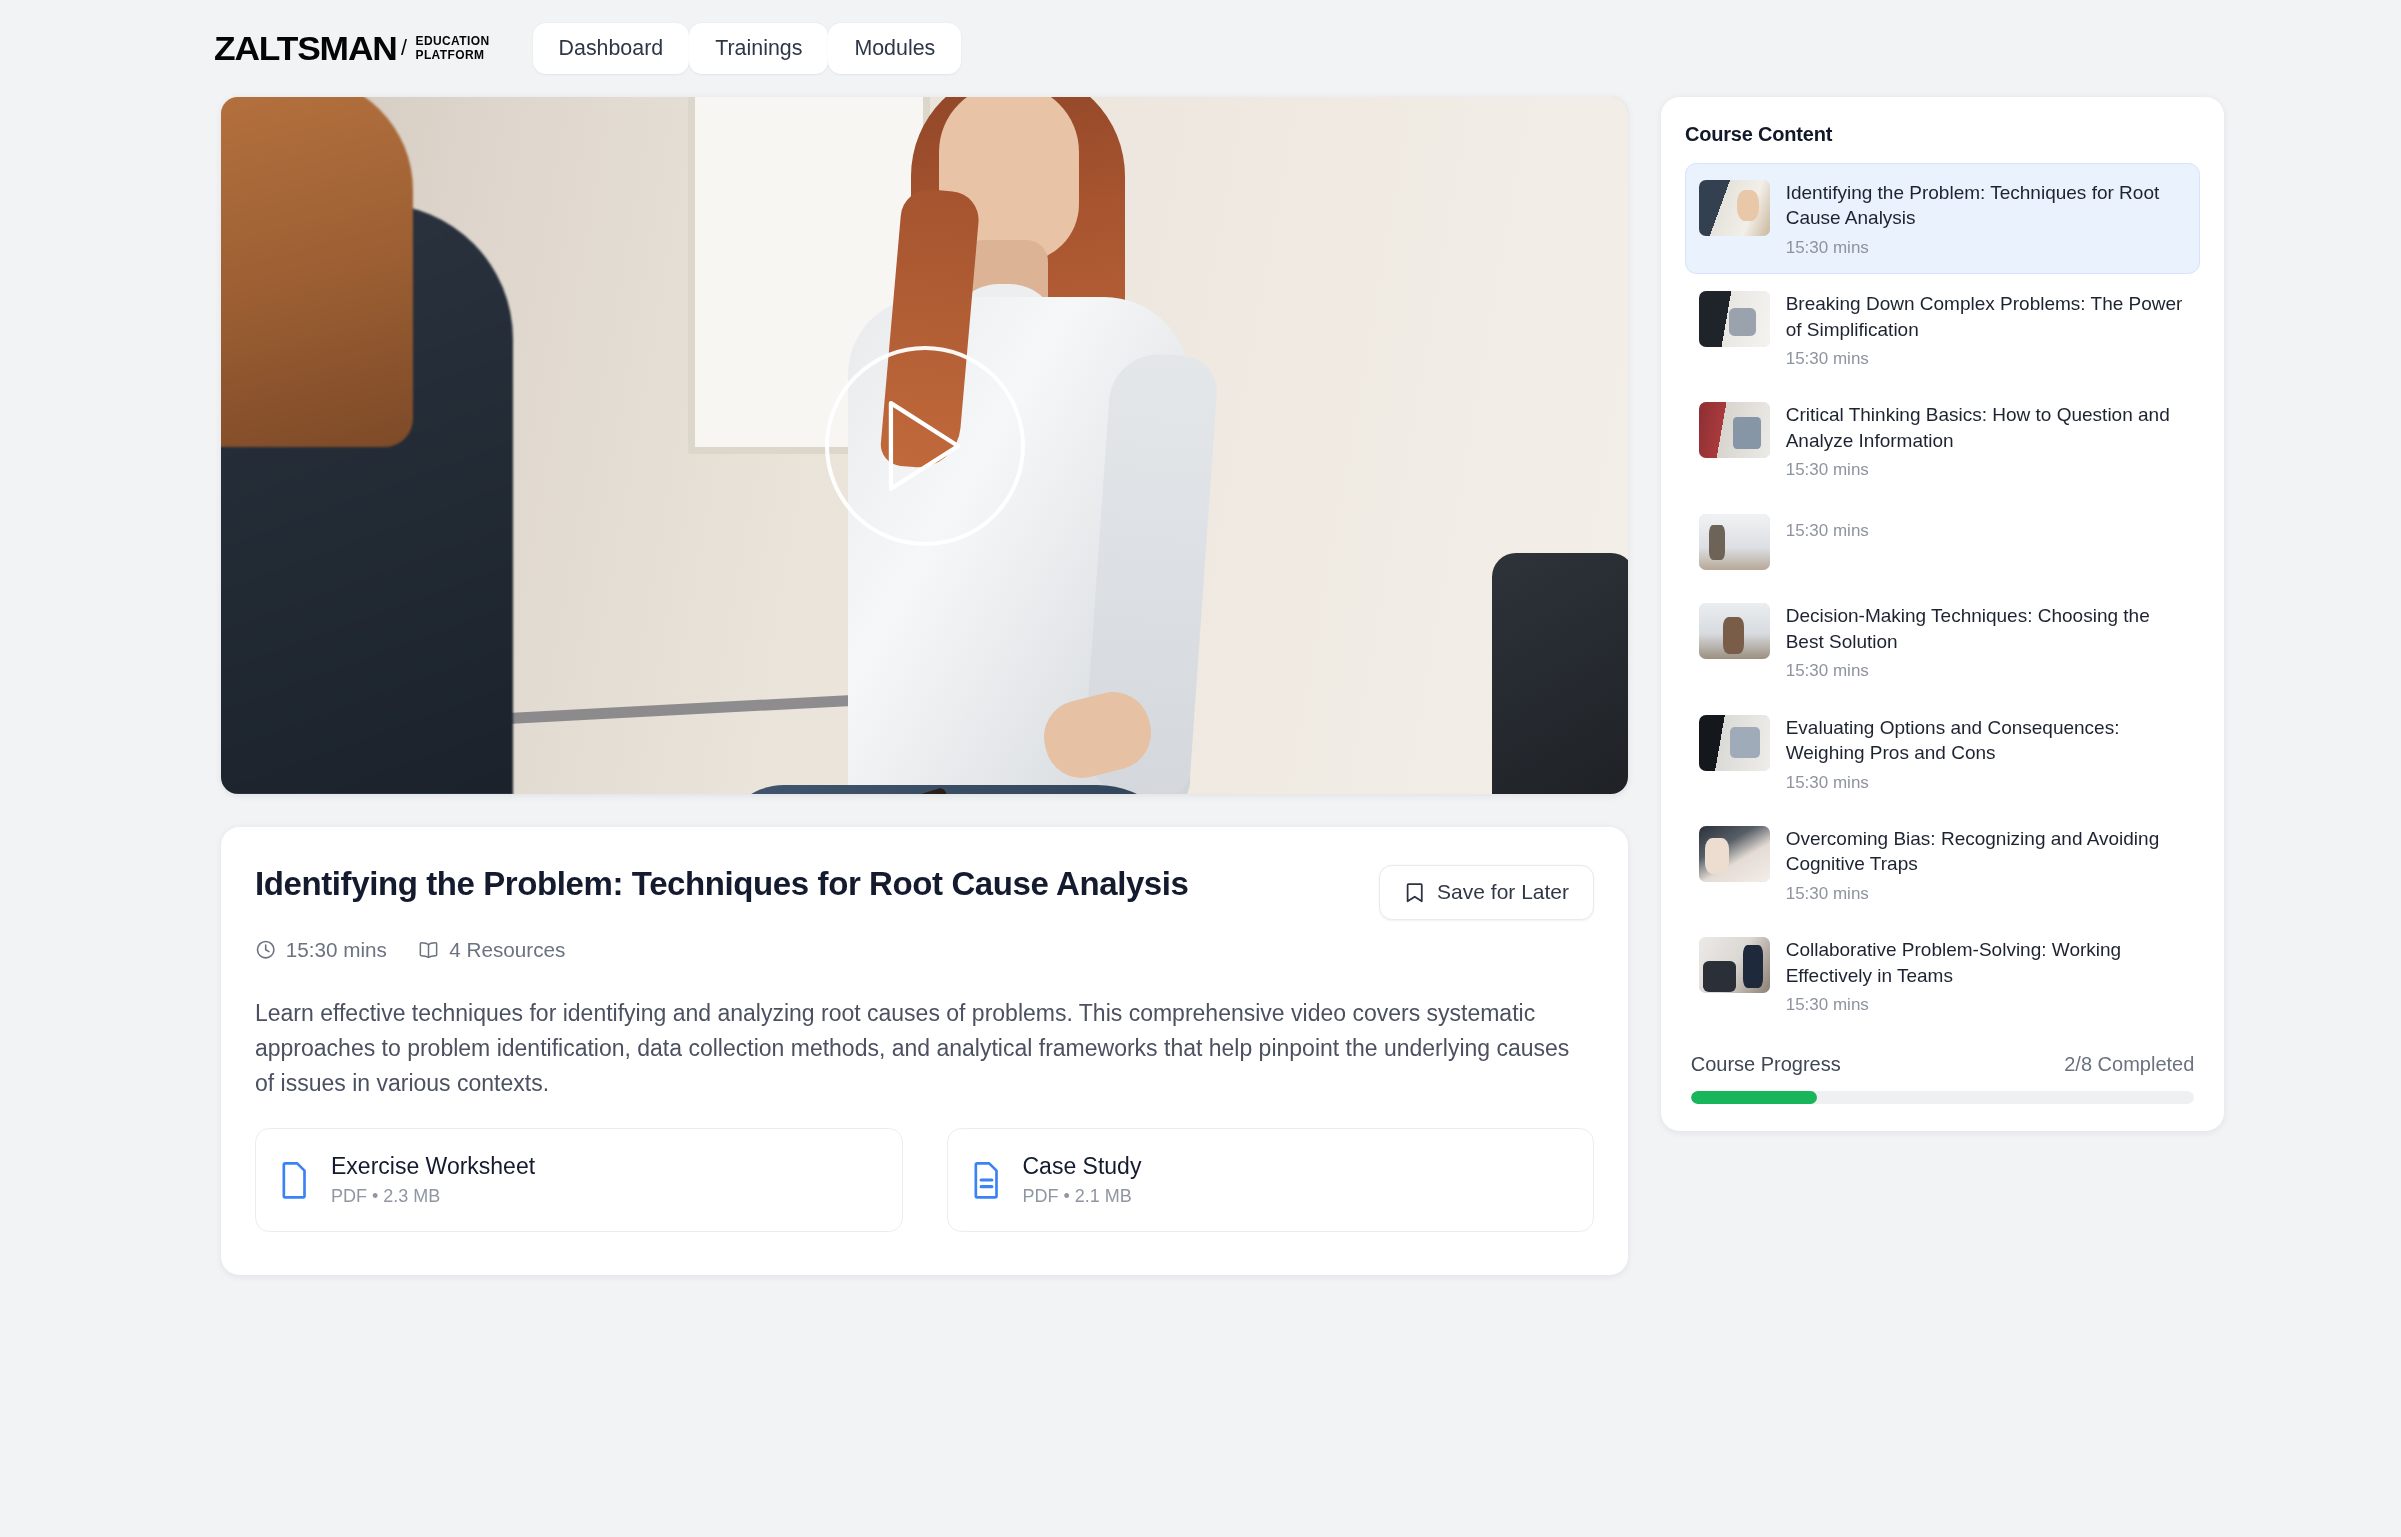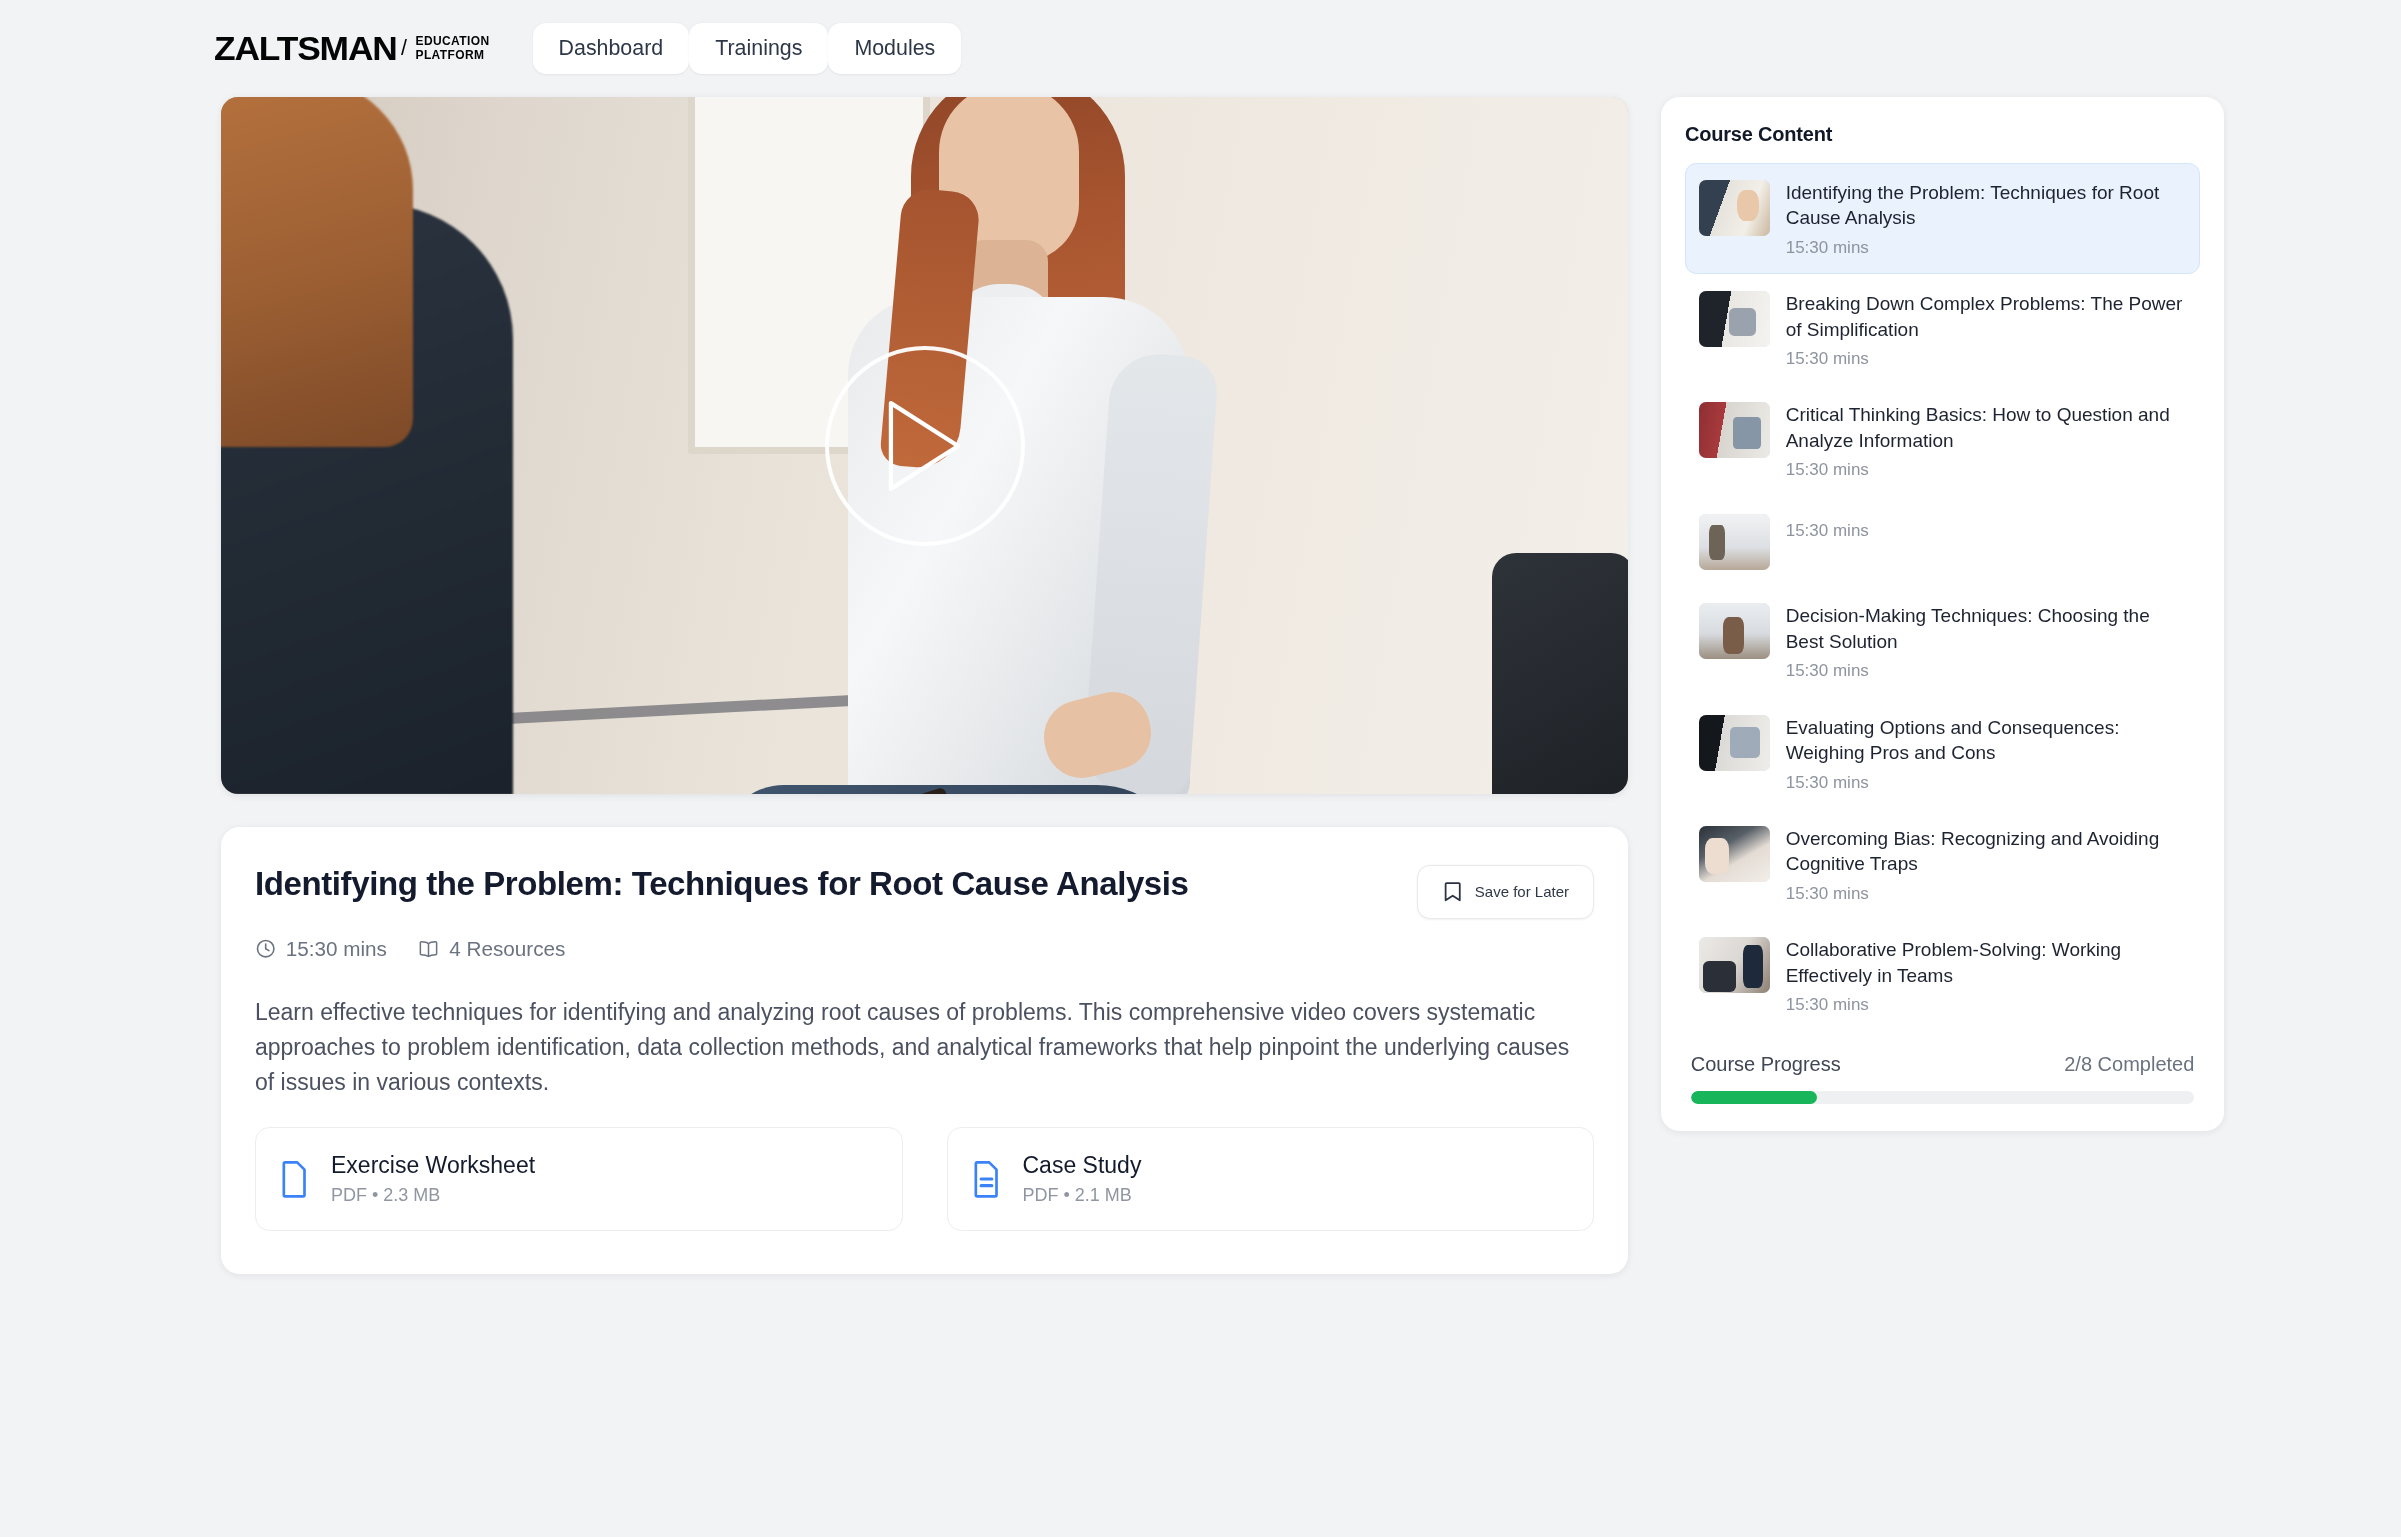--- a/index.html
+++ b/index.html
@@ -143,21 +143,21 @@
   }
   .detail-head { display: flex; align-items: flex-start; justify-content: space-between; gap: 21.4px; }
   .detail-title {
     font-size: 33px; font-weight: 700; color: #141b2e; letter-spacing: -0.4px;
     line-height: 1.14;
   }
   .save-btn {
     display: flex; align-items: center; gap: 11.4px;
     background: #ffffff; border: 0.7px solid #e9eaed;
     border-radius: 13px; padding: 14.3px 24px;
-    font-size: 15px; color: #303848; white-space: nowrap;
+    font-size: 21px; color: #303848; white-space: nowrap;
     box-shadow: 0 0.7px 2.1px rgba(16,24,40,.06);
     cursor: pointer;
   }
   .meta-row { display: flex; align-items: center; gap: 30px; margin-top: 18.5px; }
   .meta-item { display: flex; align-items: center; gap: 9.3px; font-size: 20.7px; color: #6b7280; }
   .desc {
     margin-top: 34px;
     font-size: 23px; line-height: 1.52; color: #4b5160; max-width: 1340px;
   }
   .section-title {

